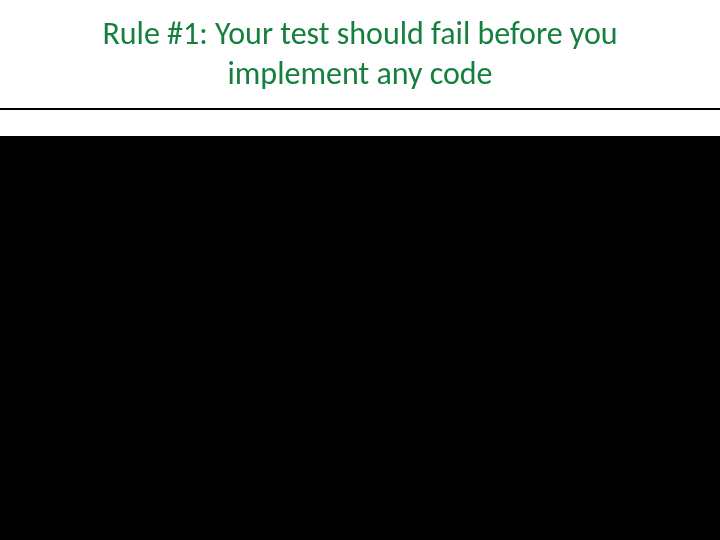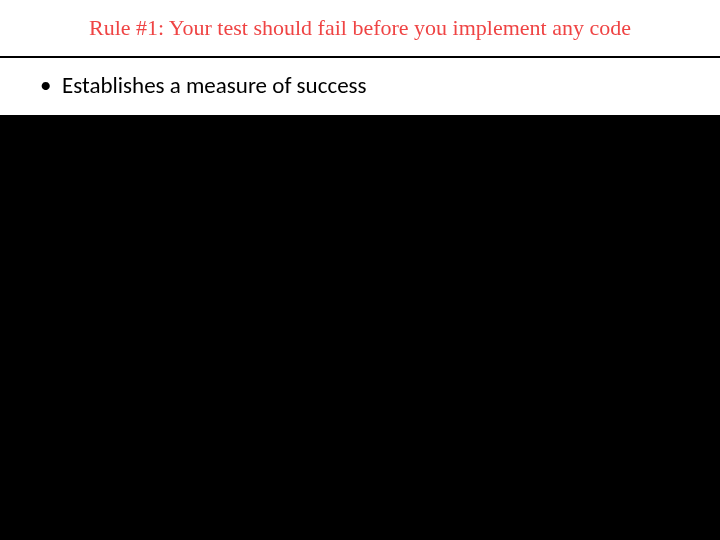--- a/index.html
+++ b/index.html
@@ -19,25 +19,24 @@
       height: 100%;
       background: #000000;
       position: relative;
     }
     .title-area {
       background: #ffffff;
       padding: 14px 30px 14px 30px;
       text-align: center;
     }
     .title {
-      color: #ef4444;
-      font-size: 22px;
+      color: #15803d;
+      font-size: 32px;
       font-weight: 400;
       line-height: 1.25;
-      font-family: Liberation Serif, serif;
     }
     .content-area {
       background: #ffffff;
       margin-top: 2px;
       padding: 12px 30px 14px 40px;
     }
     .bullet-list {
       list-style: none;
     }
     .bullet-item {
@@ -58,16 +57,15 @@
   </style>
 </head>
 <body>
 
 <div class="slide">
   <div class="title-area">
     <h1 class="title">Rule #1: Your test should fail before you implement any code</h1>
   </div>
   <div class="content-area">
     <ul class="bullet-list">
-      <li class="bullet-item">Establishes a measure of success</li>
     </ul>
   </div>
 </div>
 
 </body></html>

